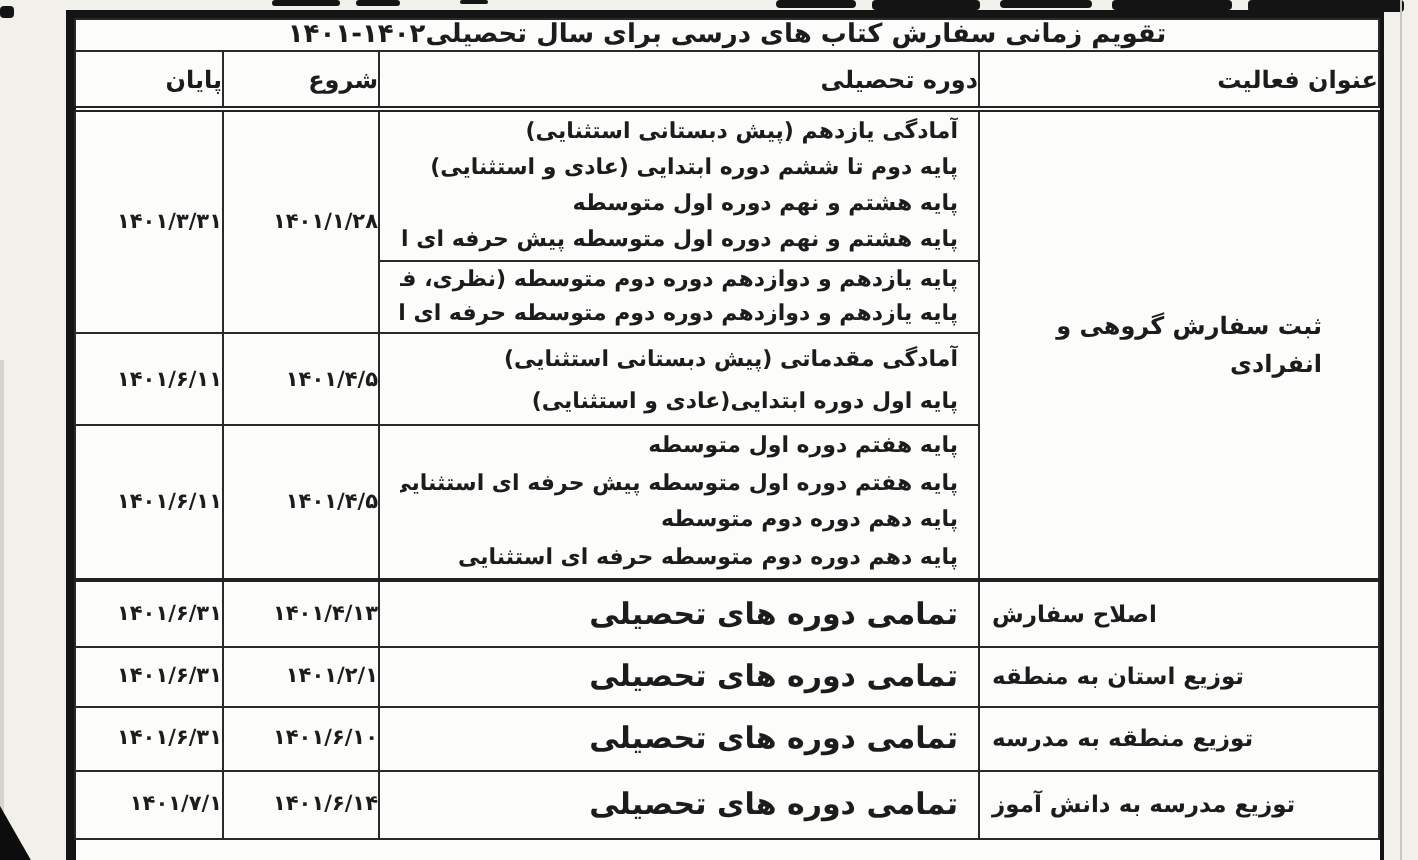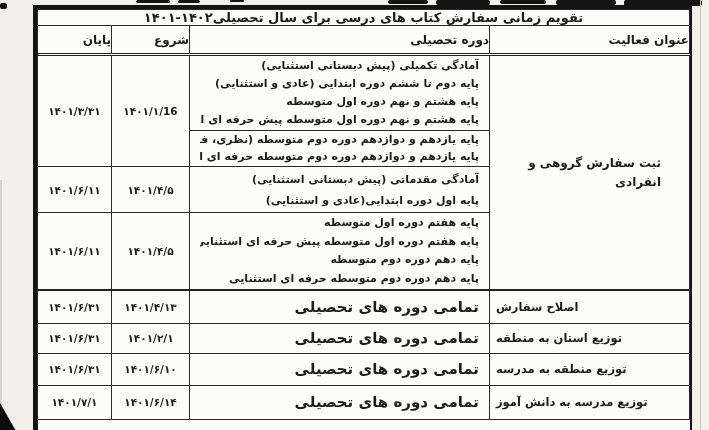--- a/index.html
+++ b/index.html
@@ -54,21 +54,21 @@
   td.activity { text-align: left; font-size: 11.5px; padding: 0 6px; }
   td.activity.centered { text-align: right; padding: 0 28px; line-height: 19px; font-size: 12px; }
 
   td.period { text-align: right; padding: 1px 10px; font-size: 11px; }
   td.period .pl { line-height: 18px; white-space: nowrap; overflow: hidden; }
   tr.h-b td.period .pl { line-height: 16.5px; }
   tr.h-c td.period .pl { line-height: 21px; }
   tr.h-d td.period .pl { line-height: 18.5px; }
   td.period.single { font-size: 15px; }
 
-  td.date { text-align: center; font-size: 10.5px; letter-spacing: 0.4px; white-space: nowrap; }
+  td.date { font-size: 10.5px; letter-spacing: 0.4px; white-space: nowrap; }
 
   tr.section-sep td { border-top: 2px solid #222; }
 </style>
 </head>
 <body>
 
 <div class="frag" style="left:0;top:3;width:7px;height:6px;top:3px;"></div>
 <div class="frag" style="left:136px;top:0;width:34px;height:3px;"></div>
 <div class="frag" style="left:178px;top:0;width:22px;height:3px;"></div>
 <div class="frag" style="left:230px;top:0;width:14px;height:2px;"></div>
@@ -101,26 +101,26 @@
     <tr class="h-head">
       <th>عنوان فعالیت</th>
       <th>دوره تحصیلی</th>
       <th>شروع</th>
       <th>پایان</th>
     </tr>
 
     <tr class="h-a">
       <td class="activity centered" rowspan="4">ثبت سفارش گروهی و انفرادی</td>
       <td class="period">
-        <div class="pl">آمادگی تکمیلی (پیش دبستانی استثنایی)</div>
+        <div class="pl">آمادگی یازدهم (پیش دبستانی استثنایی)</div>
         <div class="pl">پایه دوم تا ششم دوره ابتدایی (عادی و استثنایی)</div>
         <div class="pl">پایه هشتم و نهم دوره اول متوسطه</div>
         <div class="pl">پایه هشتم و نهم دوره اول متوسطه پیش حرفه ای استثنایی</div>
       </td>
-      <td class="date" rowspan="2">۱۴۰۱/۱/16</td>
+      <td class="date" rowspan="2">۱۴۰۱/۱/۲۸</td>
       <td class="date" rowspan="2">۱۴۰۱/۳/۳۱</td>
     </tr>
 
     <tr class="h-b">
       <td class="period">
         <div class="pl">پایه یازدهم و دوازدهم دوره دوم متوسطه (نظری، فنی و حرفه ای و کاردانش)</div>
         <div class="pl">پایه یازدهم و دوازدهم دوره دوم متوسطه حرفه ای استثنایی</div>
       </td>
     </tr>
 

